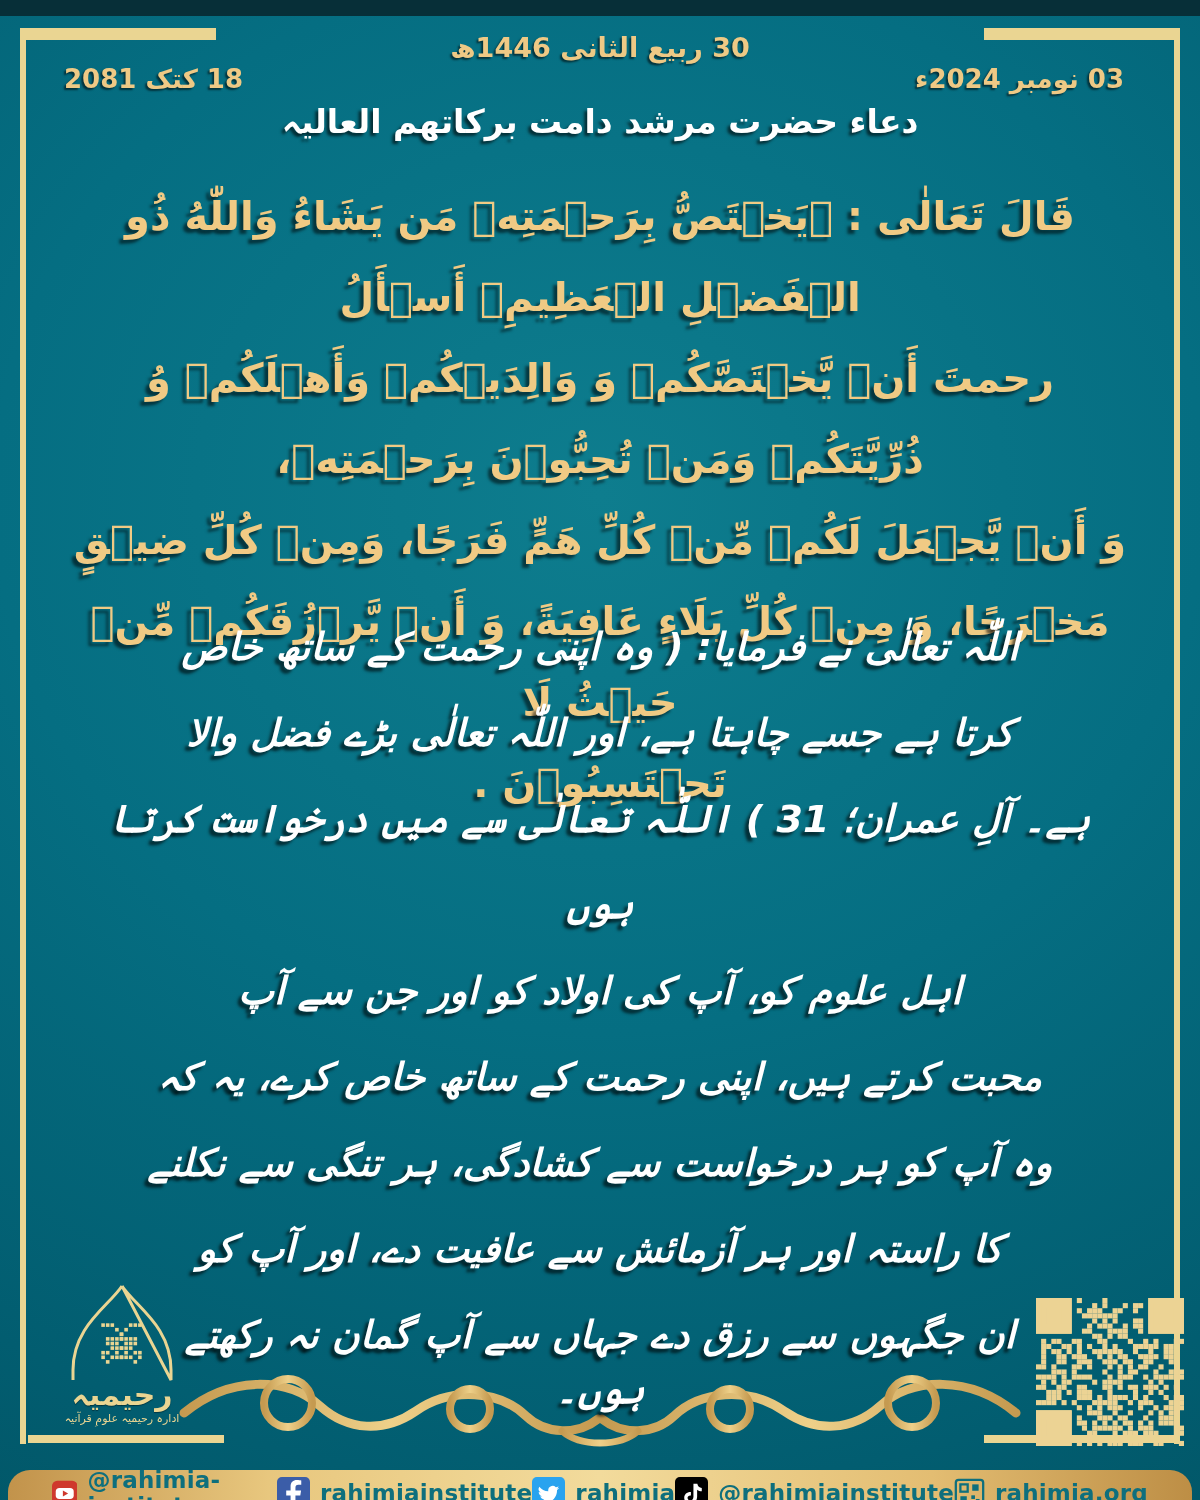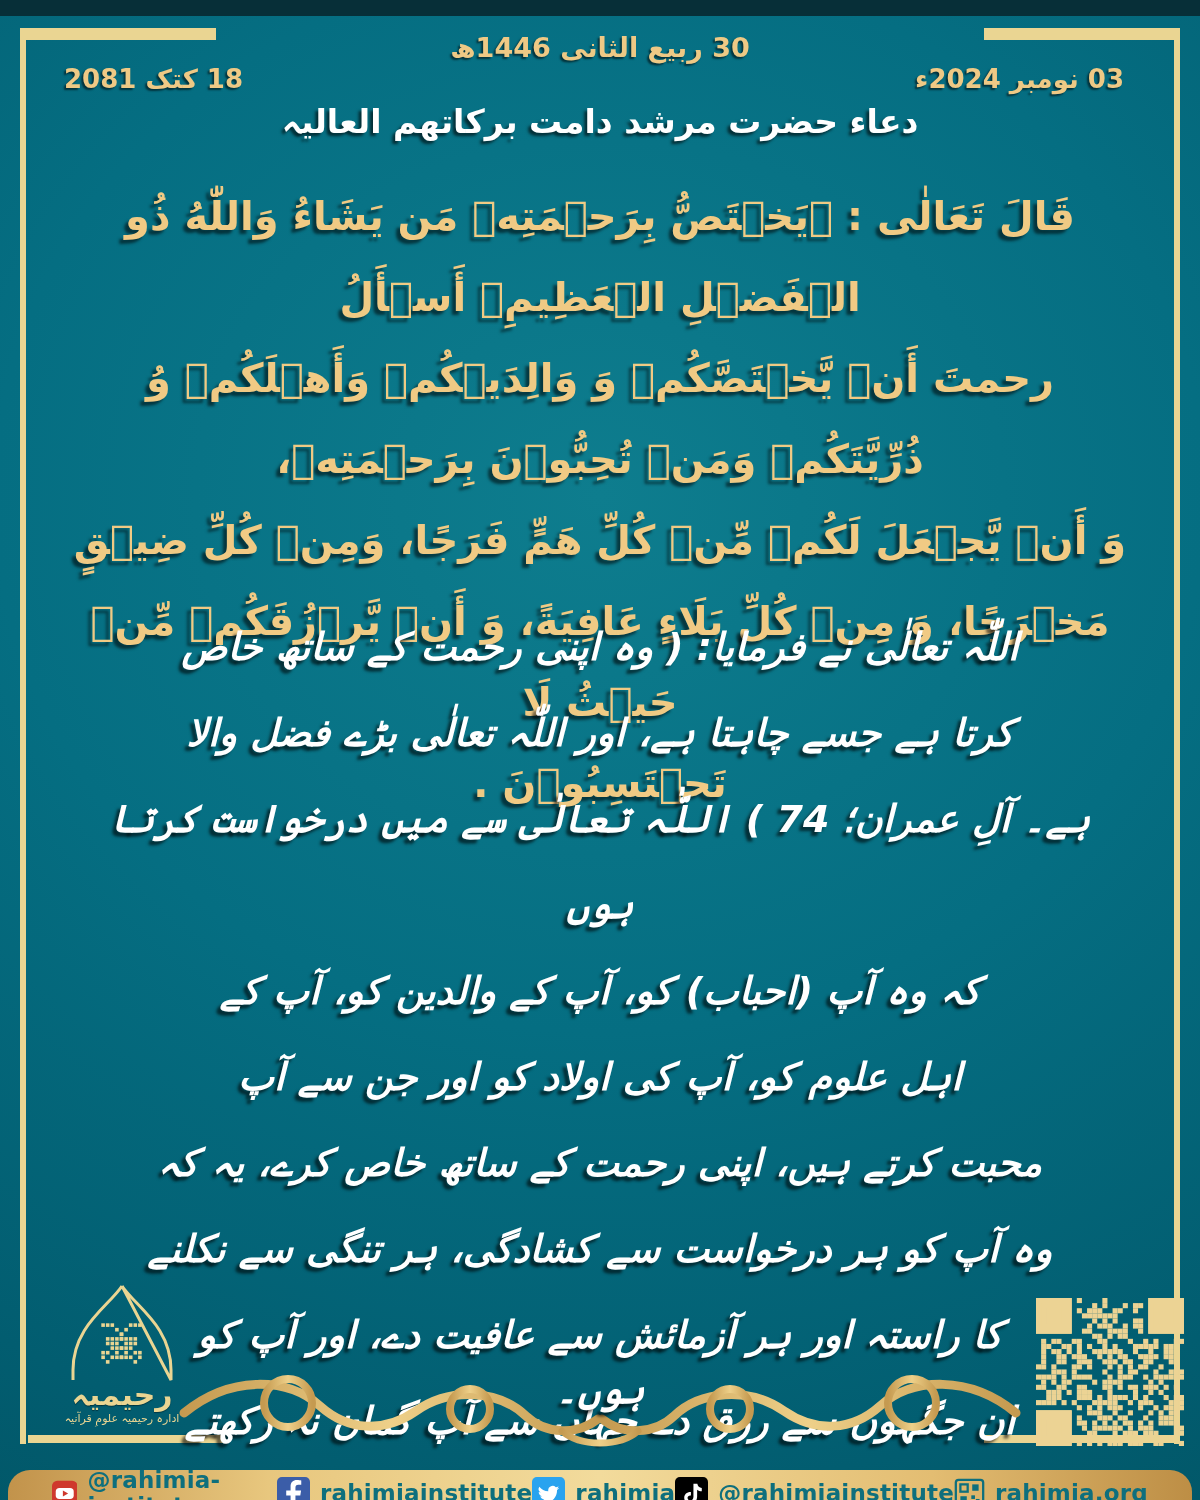--- a/index.html
+++ b/index.html
@@ -98,22 +98,21 @@
     <div>قَالَ تَعَالٰی : ﴿یَخۡتَصُّ بِرَحۡمَتِهٖ مَن یَشَاءُ وَاللّٰهُ ذُو الۡفَضۡلِ الۡعَظِیمِ﴾ أَسۡأَلُ</div>
     <div>رحمتَ أَنۡ یَّخۡتَصَّكُمۡ وَ وَالِدَیۡكُمۡ وَأَهۡلَكُمۡ وُ ذُرِّیَّتَكُمۡ وَمَنۡ تُحِبُّوۡنَ بِرَحۡمَتِهٖ،</div>
     <div>وَ أَنۡ یَّجۡعَلَ لَكُمۡ مِّنۡ كُلِّ هَمٍّ فَرَجًا، وَمِنۡ كُلِّ ضِیۡقٍ</div>
     <div>مَخۡرَجًا، وَ مِنۡ كُلِّ بَلَاءٍ عَافِیَةً، وَ أَنۡ یَّرۡزُقَكُمۡ مِّنۡ حَیۡثُ لَا</div>
     <div>تَحۡتَسِبُوۡنَ .</div>
   </div>
 
   <div class="urdu" lang="ur">
     <div>اللّٰہ تعالٰی نے فرمایا: ( وہ اپنی رحمت کے ساتھ خاص</div>
     <div>کرتا ہے جسے چاہتا ہے، اور اللّٰہ تعالٰی بڑے فضل والا</div>
-    <div>ہے۔ آلِ عمران؛ 74 ) اللّٰہ تعالٰی سے میں درخواست کرتا ہوں</div>
-    <div>کہ وہ آپ (احباب) کو، آپ کے والدین کو، آپ کے</div>
+    <div>ہے۔ آلِ عمران؛ 31 ) اللّٰہ تعالٰی سے میں درخواست کرتا ہوں</div>
     <div>اہل علوم کو، آپ کی اولاد کو اور جن سے آپ</div>
     <div>محبت کرتے ہیں، اپنی رحمت کے ساتھ خاص کرے، یہ کہ</div>
     <div>وہ آپ کو ہر درخواست سے کشادگی، ہر تنگی سے نکلنے</div>
     <div>کا راستہ اور ہر آزمائش سے عافیت دے، اور آپ کو</div>
     <div>ان جگہوں سے رزق دے جہاں سے آپ گمان نہ رکھتے</div>
   </div>
   <div class="urdu-last">ہوں۔</div>
 
   <svg class="flourish" width="860" height="95" viewBox="0 0 860 95">
     <defs>

